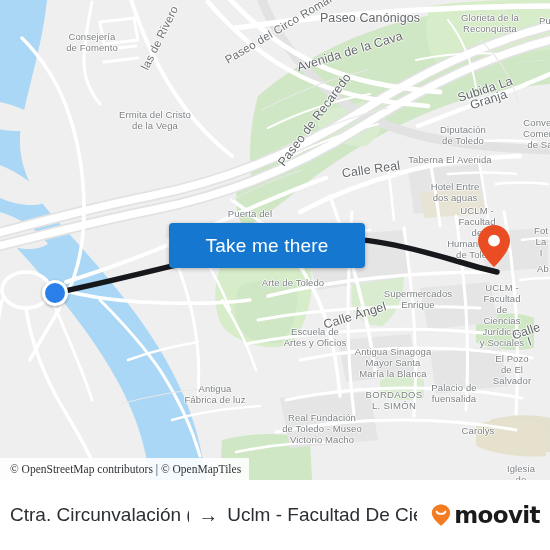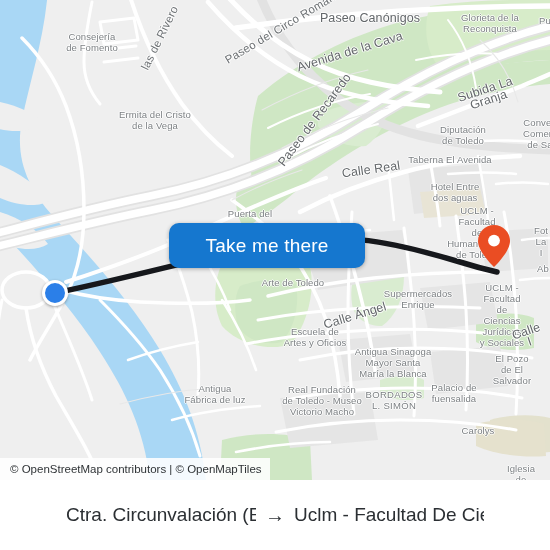--- a/index.html
+++ b/index.html
@@ -85,42 +85,42 @@
     transform: translate(-50%, -100%);
   }
 
   
   #take-me-there {
     position: absolute;
     left: 169px; top: 223px;
     width: 196px; height: 45px;
     background: #1577cf;
     border: none;
-    border-radius: 10px;
+    border-radius: 4px;
     color: #ffffff;
     font-family: "Liberation Sans", sans-serif;
     font-size: 19px;
     letter-spacing: .2px;
     text-align: center;
     line-height: 45px;
     box-shadow: 0 1px 4px rgba(0,0,0,.3);
     cursor: pointer;
     padding: 0;
     box-sizing: border-box;
   }
 
   
   #attribution {
     position: absolute;
     left: 0;
     top: 458px;
     height: 22px;
     background: rgba(255,255,255,.88);
     color: #2f3336;
-    font-family: Liberation Sans, sans-serif;
+    font-family: Liberation Serif, serif;
     font-size: 11.5px;
     line-height: 22px;
     padding: 0 8px 0 10px;
     white-space: nowrap;
     box-sizing: border-box;
   }
 
   
   #footer {
     position: absolute;
@@ -358,21 +358,21 @@
 Mayor Santa
 María la Blanca</div>
         <div class="map-label poi" style="left: 454px; top: 369px; margin-top: 24px;">Palacio de
 fuensalida</div>
         <div class="map-label poi" style="left: 512px; top: 369px;">El Pozo de El
 Salvador</div>
         <div class="map-label poi" style="left: 215px; top: 394px;">Antigua
 Fábrica de luz</div>
         <div class="map-label poi caps" style="left: 394px; top: 400px;">BORDADOS
 L. SIMÓN</div>
-        <div class="map-label poi" style="left: 322px; top: 400px; text-align: center;">Real Fundación
+        <div class="map-label poi" style="left: 322px; top: 428px; text-align: center;">Real Fundación
 de Toledo - Museo
 Victorio Macho</div>
         <div class="map-label poi" style="left: 434px; top: 430px; margin-left: 44px;">Carolys</div>
         <div class="map-label poi" style="left: 521px; top: 474px;">Iglesia de</div>
       </div>
 
     <div id="origin-marker"></div>
 
     <div id="destination-pin">
       <svg viewBox="0 0 34 44" width="34" height="44">
@@ -385,14 +385,21 @@
 
     <div id="attribution">© OpenStreetMap contributors | © OpenMapTiles</div>
   </div>
 
   <div id="footer">
     <div id="trip-summary">
       <span class="trip-endpoint">Ctra. Circunvalación (E...</span>
       <span id="trip-arrow">→</span>
       <span class="trip-endpoint">Uclm - Facultad De Cienc...</span>
     </div>
+    <div id="moovit-logo">
+      <svg width="24" height="24" viewBox="0 0 24 24">
+        <path d="M12 1.4 C6.9 1.4 2.8 5.3 2.8 10.1 C2.8 16.1 12 22.8 12 22.8 C12 22.8 21.2 16.1 21.2 10.1 C21.2 5.3 17.1 1.4 12 1.4 Z" fill="#f47b20"></path>
+        <path d="M7.6 8.6 C8.6 11.6 15.4 11.6 16.4 8.6" fill="none" stroke="#ffffff" stroke-width="1.9" stroke-linecap="round"></path>
+      </svg>
+      <span id="moovit-wordmark">moovit</span>
+    </div>
   </div>
 </div>
 
 </body></html>

